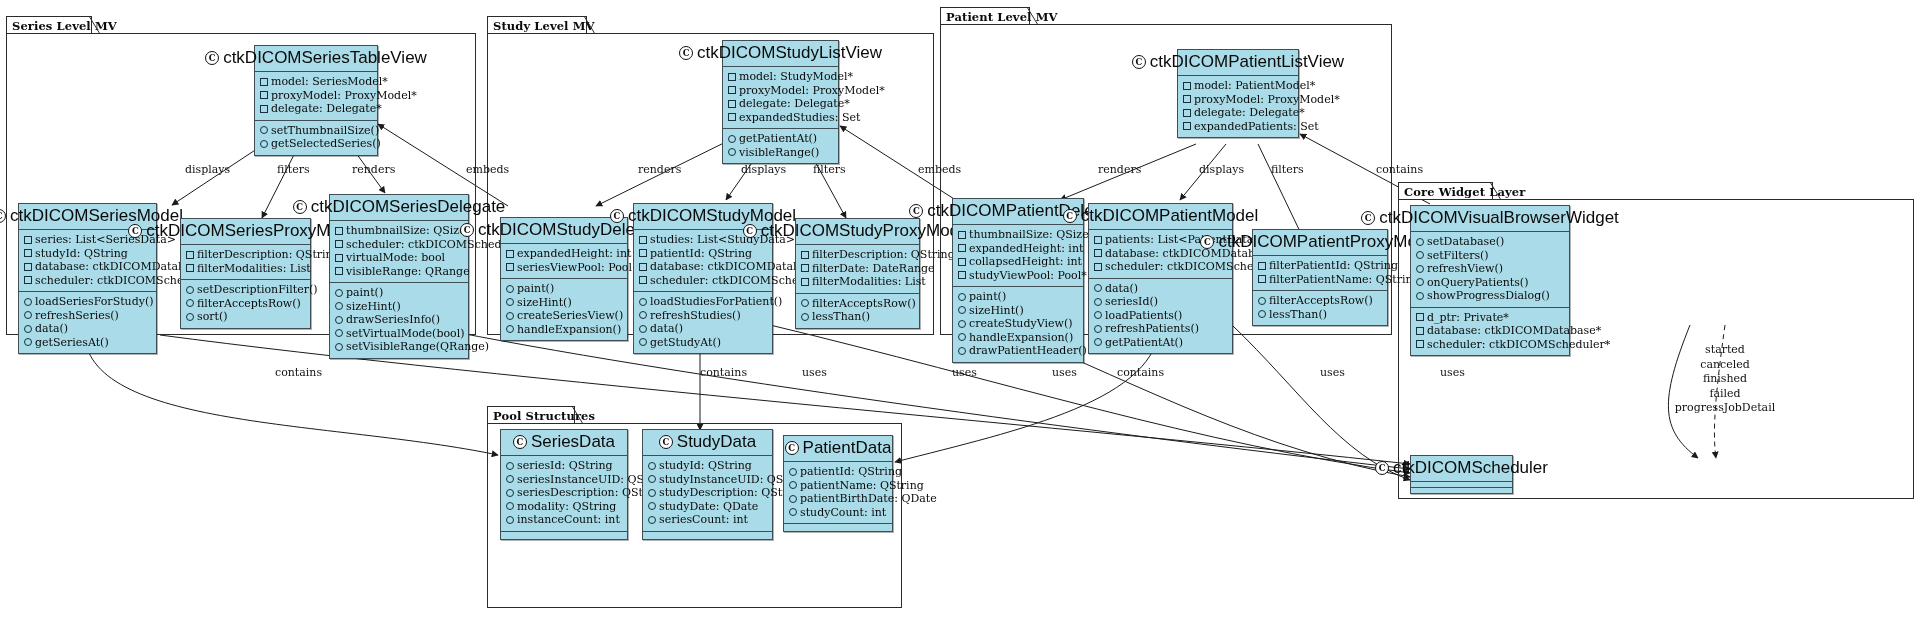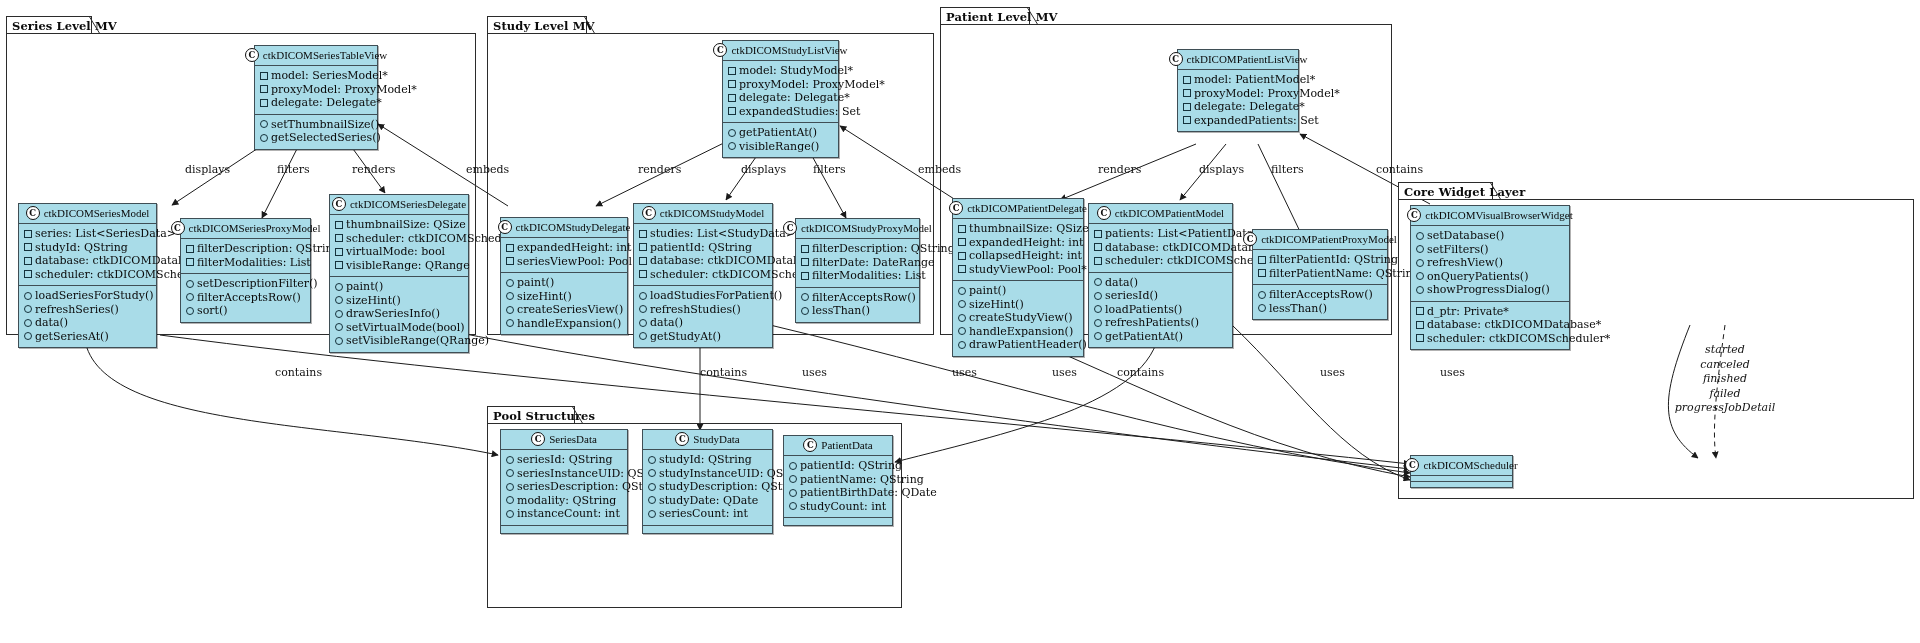--- a/index.html
+++ b/index.html
@@ -57,24 +57,24 @@
   }
   .cls-header{
     display:flex;align-items:center;justify-content:center;
     gap:4px;
     padding:2px 5px 3px 5px;
     border-bottom:1px solid #3f4e55;
     background:#A9DCE8;
   }
   .cls-header.centered{justify-content:center;}
   .cls-title{
-    font-size:11px;
+    font-size:17px;
     color:#0a0a0a;
     white-space:nowrap;
-    font-family:Liberation Serif, serif;
+    font-family:Liberation Sans, sans-serif;
   }
   .cmark{
     width:12px;height:12px;border-radius:50%;
     border:1.3px solid #111;
     background:#ffffff;
     display:inline-flex;align-items:center;justify-content:center;
     font-size:8.5px;font-weight:bold;line-height:1;
     color:#111;
     flex:0 0 auto;
     font-family:"DejaVu Serif","Liberation Serif",serif;
@@ -818,19 +818,19 @@
 
   <div class="edge-label" style="left:275px;top:366px;">contains</div>
   <div class="edge-label" style="left:700px;top:366px;">contains</div>
   <div class="edge-label" style="left:802px;top:366px;">uses</div>
   <div class="edge-label" style="left:952px;top:366px;">uses</div>
   <div class="edge-label" style="left:1052px;top:366px;">uses</div>
   <div class="edge-label" style="left:1117px;top:366px;">contains</div>
   <div class="edge-label" style="left:1320px;top:366px;">uses</div>
   <div class="edge-label" style="left:1440px;top:366px;">uses</div>
 
-  <div class="sig-note" style="left:1660px;top:343px;width:130px;font-style:italic;">started
+  <div class="sig-note" style="left:1660px;top:343px;width:130px;">started
 canceled
 finished
 failed
 progressJobDetail</div>
 
 </div>
 
 </body></html>

